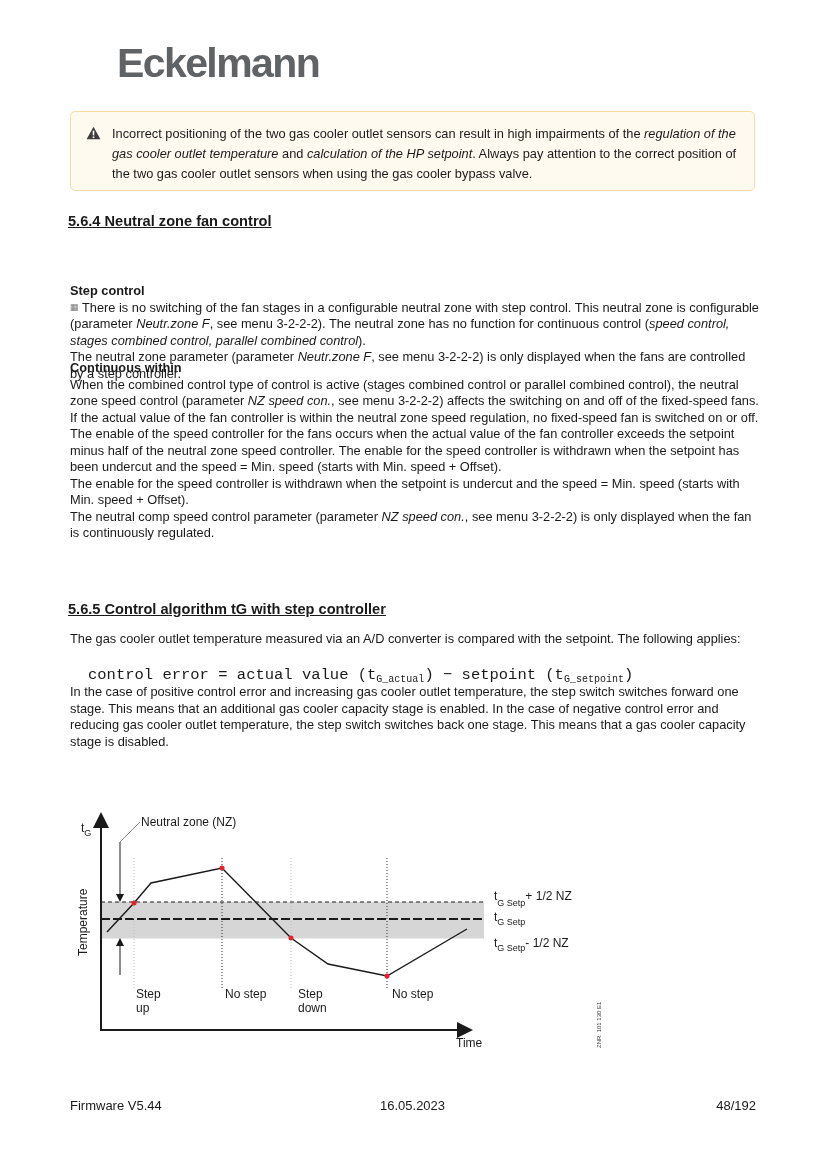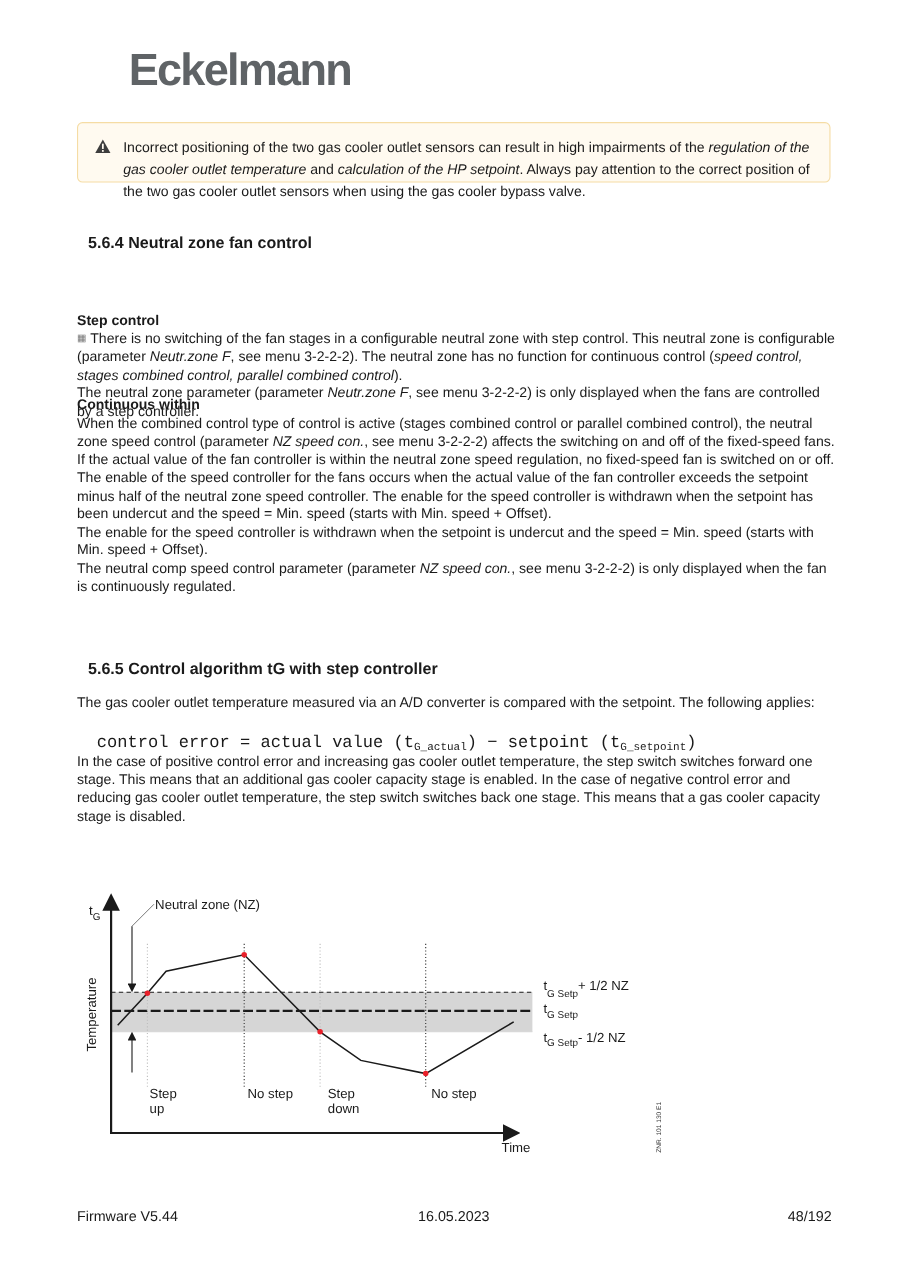--- a/index.html
+++ b/index.html
@@ -1,24 +1,24 @@
 <!DOCTYPE html>
 <html><head>
 <meta charset="utf-8">
 <style>
   html, body { margin:0; padding:0; background:#ffffff; }
   body { width:827px; height:1169px; position:relative; overflow:hidden;
          font-family:"Liberation Sans", sans-serif; color:#1a1a1a; }
   .logo { position:absolute; left:70px; top:40px; font-family:"Liberation Sans", sans-serif;
           font-weight:bold; font-size:41px; letter-spacing:-1.6px; color:#5f6366;margin-left:47px; }
-  .warn-box { position:absolute; left:70px; top:111px; width:685px; height:55px;
+  .warn-box { position:absolute; left:70px; top:111px; width:685px; height:80px;
               box-sizing:border-box; background:#fffaf0; border:1px solid #f5dca4; border-radius:5px; }
   .warn-icon { position:absolute; left:15px; top:14px; width:15px; height:14px; }
   .warn-text { position:absolute; left:41px; top:12px; width:630px; font-size:12.8px; line-height:20px; }
-  .sec { position:absolute; left:80px; font-size:14.6px; font-weight:bold; }
+  .sec { position:absolute; left:68px; font-size:14.6px; font-weight:bold;text-decoration:underline; }
   .sub { font-weight:bold; font-size:12.8px; line-height:16.5px; }
   .para { position:absolute; left:70px; width:690px; font-size:12.8px; line-height:16.5px; }
   .para p { margin:0; }
   .glyph { display:inline-block; width:12px; height:10px; font-size:9px; line-height:10px; color:#777; vertical-align:0px; overflow:hidden; }
   .formula { position:absolute; left:88px; top:666px; font-family:Liberation Mono, monospace; font-size:15.5px; }
   .formula sub { font-size:10px; vertical-align:-3px; }
   .footer { position:absolute; top:1098px; font-size:13px; }
   svg text { font-family:"Liberation Sans", sans-serif; }
 </style>
 </head>

